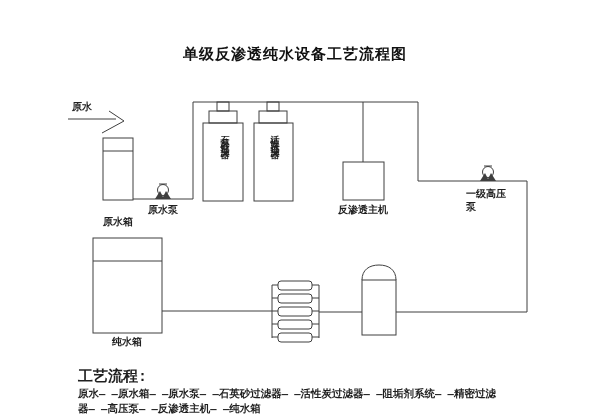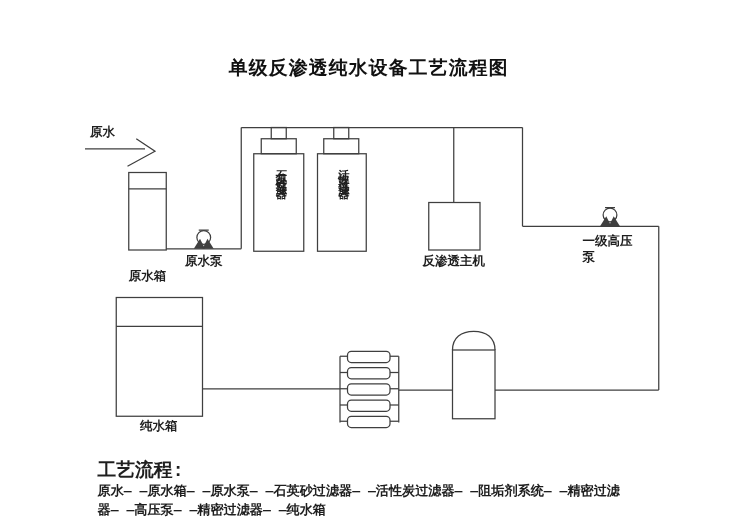--- a/index.html
+++ b/index.html
@@ -135,16 +135,16 @@
 
   <div class="abs lbl wrap" style="left:466px;top:170px;width:46px;">一级高压泵</div>
 
   <div class="abs lbl center" style="left:97px;top:319px;width:60px;">纯水箱</div>
 
 
 
   <div id="flow-block">
     <div class="abs lbl" style="left:78px;top:354px;font-size:15px;">工艺流程:</div>
     <div class="abs lbl" style="left:78px;top:370px;font-size:10.5px;text-align:right;">原水— —原水箱— —原水泵— —石英砂过滤器— —活性炭过滤器— —阻垢剂系统— —精密过滤</div>
-    <div class="abs lbl" style="left:78px;top:385px;font-size:10.5px;">器— —高压泵— —精密过滤器— —纯水箱</div>
+    <div class="abs lbl" style="left:78px;top:385px;font-size:10.5px;">器— —高压泵— —反渗透主机— —纯水箱</div>
   </div>
 
 </div>
 
 </body></html>

